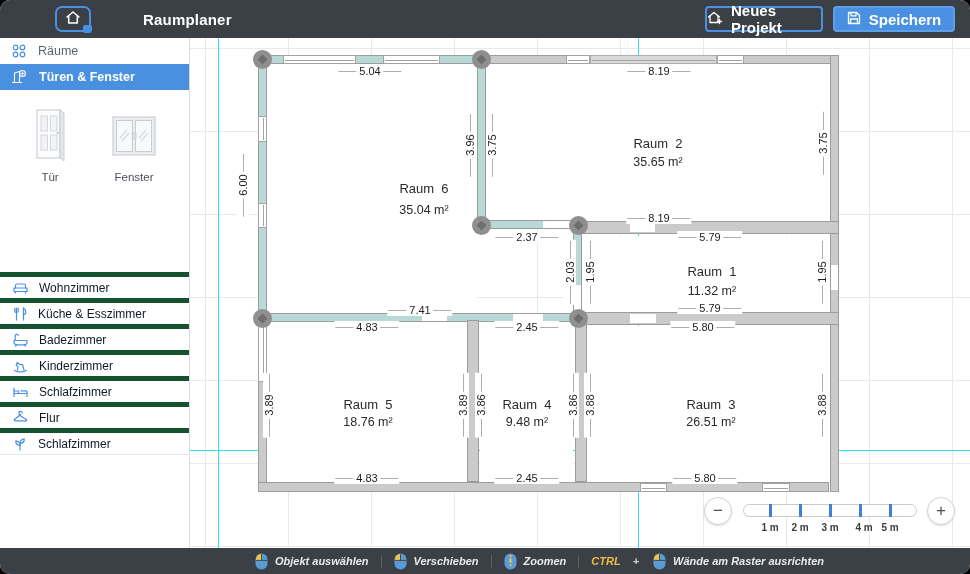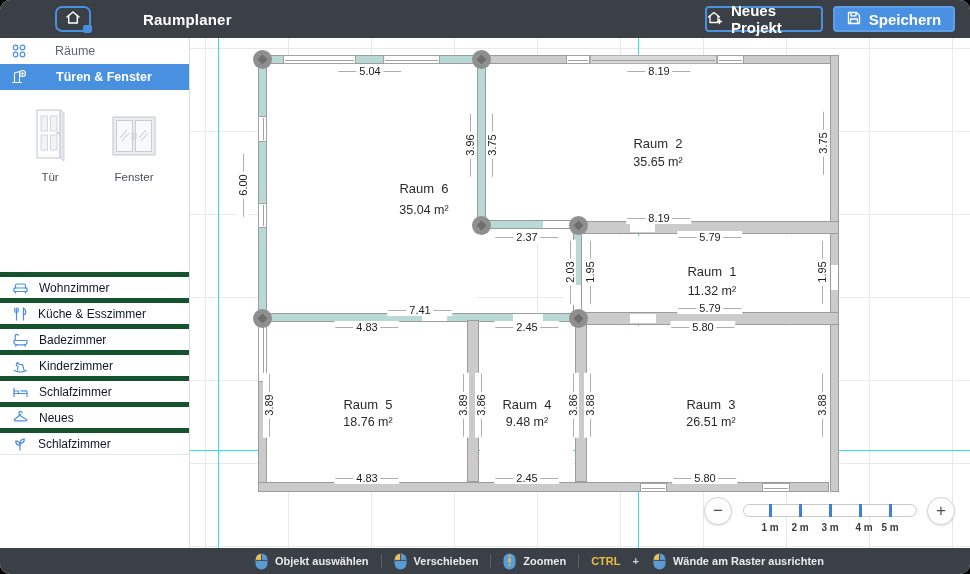--- a/index.html
+++ b/index.html
@@ -11,21 +11,21 @@
   .topbar{position:absolute;left:0;top:0;width:970px;height:38px;background:#3a4046;}
   .home-btn{position:absolute;left:55px;top:6px;width:36px;height:26px;border:2px solid #4a90e2;border-radius:7px;display:flex;align-items:center;justify-content:center;cursor:pointer;}
   .home-btn .tag{position:absolute;right:-3px;bottom:-3px;width:9px;height:8px;background:#4a90e2;border-radius:2px 2px 3px 2px;}
   .app-title{position:absolute;left:143px;top:0;height:38px;display:flex;align-items:center;color:#fff;font-size:15px;font-weight:bold;letter-spacing:.2px;}
   .btn{position:absolute;top:6px;height:26px;border-radius:4px;display:flex;align-items:center;justify-content:center;gap:8px;color:#fff;font-size:15px;font-weight:bold;cursor:pointer;}
   .btn-outline{left:705px;width:118px;background:#3a4046;border:2px solid #4a90e2;}
   .btn-primary{left:833px;width:122px;background:#4a90e2;border:2px solid #5d9fe8;}
 
   
   .sidebar{position:absolute;left:0;top:38px;width:190px;height:510px;background:#fff;border-right:1px solid #d9dcdf;}
-  .nav-item{height:26px;display:flex;align-items:center;gap:28px;padding-left:11px;font-size:12.5px;color:#5d6670;cursor:pointer;}
+  .nav-item{height:26px;display:flex;align-items:center;gap:11px;padding-left:11px;font-size:12.5px;color:#5d6670;cursor:pointer;}
   .nav-item.active{background:#4a90e0;color:#fff;font-weight:bold;}
   .tools{position:absolute;left:0;top:58px;width:190px;display:flex;padding:12px 14px 0 8px;}
   .tool{width:84px;text-align:center;cursor:pointer;}
   .tool-label{margin-top:5px;font-size:11.5px;color:#4b5158;}
   .roomlist{position:absolute;left:0;top:234px;width:189px;border-bottom:1px solid #e4e7ea;}
   .room-item{height:26px;display:flex;align-items:center;gap:10px;padding-left:12px;font-size:12px;color:#0f172a;border-top:5px solid #14532d;cursor:pointer;}
 
   
   .canvas{position:absolute;left:190px;top:38px;width:780px;height:510px;background:#fff;
     background-image:linear-gradient(to right,#e9e9e9 1px,transparent 1px),linear-gradient(to bottom,#e9e9e9 1px,transparent 1px);
@@ -53,21 +53,21 @@
 
   
   .zbtn{position:absolute;width:28px;height:28px;border-radius:50%;background:#fff;border:1px solid #d3d3d3;
         box-shadow:0 1px 2px rgba(0,0,0,.12);display:flex;align-items:center;justify-content:center;
         font-size:17px;color:#4d4d4d;z-index:10;cursor:pointer;}
   .scalebar{position:absolute;left:743px;top:504px;width:174px;height:13px;background:#fff;border:1px solid #c9c9c9;border-radius:7px;z-index:10;}
   .tick{position:absolute;top:-1px;width:3px;height:13px;background:#3f7fd6;}
   .tick-label{position:absolute;top:17px;transform:translateX(-50%);font-size:10px;font-weight:bold;color:#3c3c3c;white-space:nowrap;}
 
   
-  .statusbar{position:absolute;left:0;top:548px;width:970px;height:26px;background:#3a4046;display:flex;align-items:center;z-index:12;}
+  .statusbar{position:absolute;left:0;top:548px;width:970px;height:26px;background:#3a4046;display:flex;align-items:center;z-index:12;font-style:italic;}
   .sb-group{position:absolute;left:255px;display:flex;align-items:center;height:26px;}
   .sb-item{display:flex;align-items:center;gap:7px;font-size:11px;font-weight:bold;color:#e9eaec;}
   .sb-div{width:1px;height:13px;background:#5a6066;margin:0 12px;}
   .sb-ctrl{color:#eebc3f;margin-right:5px;}
   .sb-plus{color:#cfd3d6;margin-right:7px;font-weight:bold;}
 </style>
 </head>
 <body>
 
 <div class="stage">
@@ -207,21 +207,21 @@
           </span>
           <span>Schlafzimmer</span>
         </div>
         <div class="room-item">
           <span style="display: flex;">
             <svg width="17" height="16" viewBox="0 0 17 16" fill="none" stroke="#4a90e2" stroke-width="1.2" stroke-linecap="round" stroke-linejoin="round">
               <path d="M8.5 4.5 A1.6 1.6 0 1 1 10.1 2.9"></path>
               <path d="M8.5 4.5 V6 L14.5 9.5 Q15.3 10.8 13.8 10.8 H3.2 Q1.7 10.8 2.5 9.5 Z"></path>
             </svg>
           </span>
-          <span>Neues</span>
+          <span>Flur</span>
         </div>
         <div class="room-item">
           <span style="display: flex;">
             <svg width="16" height="16" viewBox="0 0 16 16" fill="none" stroke="#4a90e2" stroke-width="1.2" stroke-linecap="round" stroke-linejoin="round">
               <path d="M8 14 V7"></path>
               <path d="M8 9.5 Q8 5.5 3.8 4.8 Q3.5 9 8 9.5 Z"></path>
               <path d="M8 7 Q8.3 3.3 12.3 2.8 Q12.8 6.8 8 7.5 Z"></path>
             </svg>
           </span>
           <span>Schlafzimmer</span>

